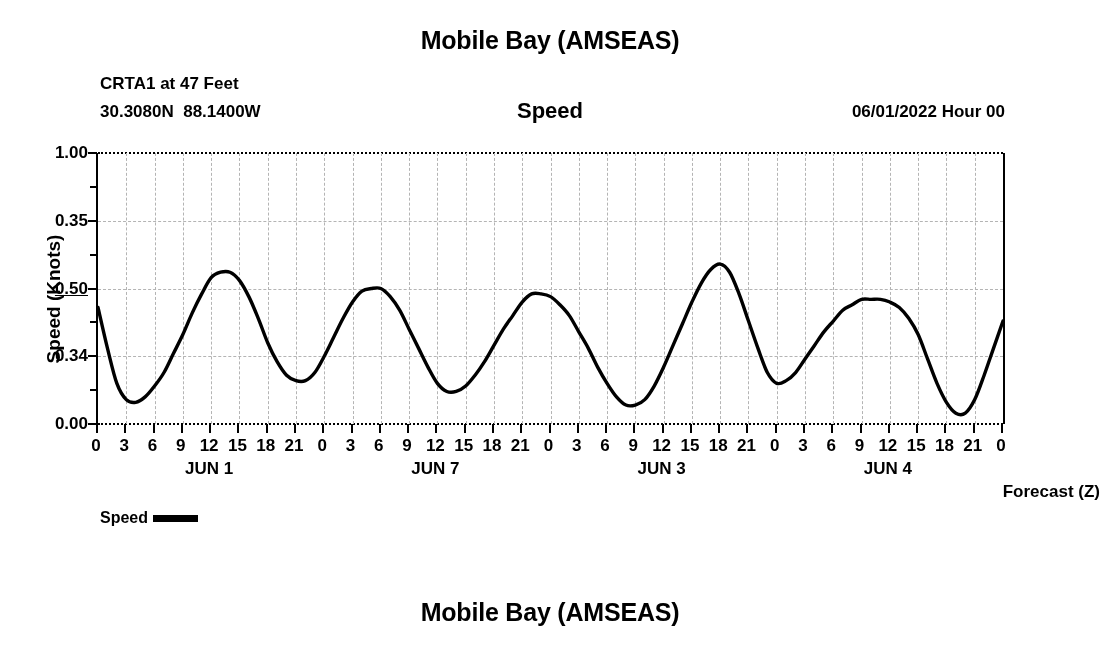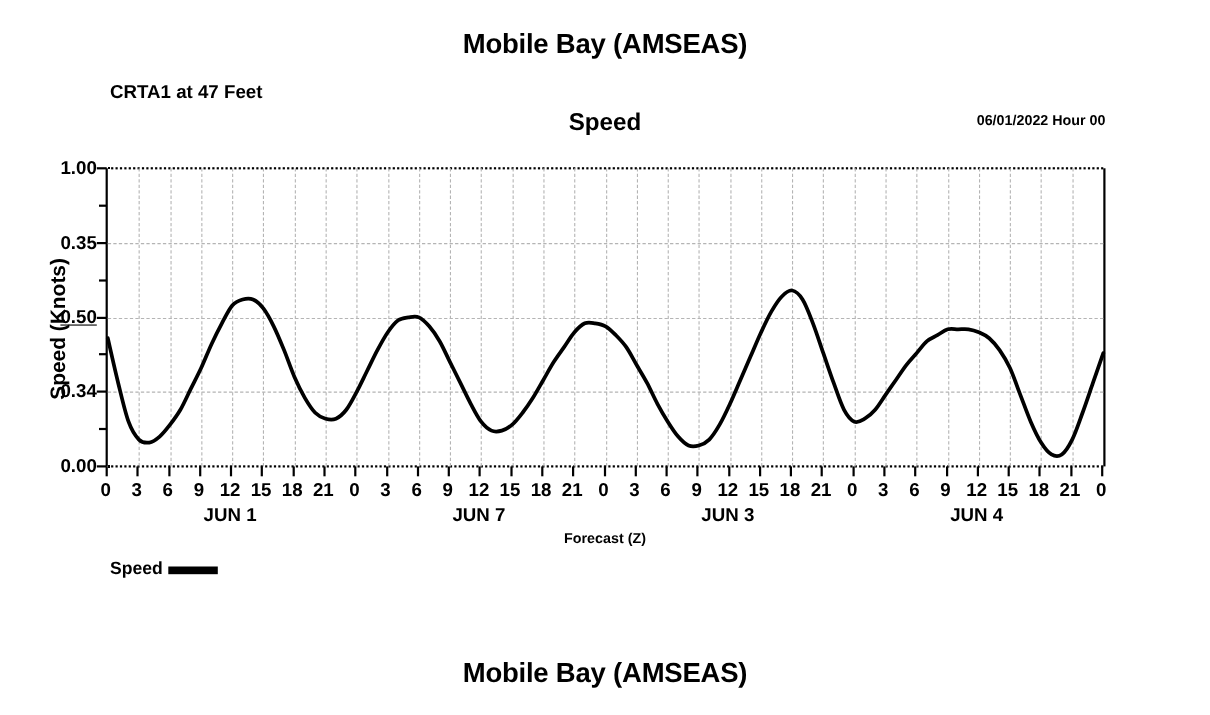--- a/index.html
+++ b/index.html
@@ -66,21 +66,21 @@
     top: 98px;
     width: 1100px;
     text-align: center;
     font-size: 22px;
     font-weight: bold;
   }
   .hdr-date {
     position: absolute;
     right: 95px;
     top: 102px;
-    font-size: 13px;
+    font-size: 17px;
     font-weight: bold;
     white-space: pre;
   }
 
   
   .plot {
     position: absolute;
     left: 96px;
     top: 153px;
     width: 905px;
@@ -175,22 +175,22 @@
     font-size: 17px;
     font-weight: bold;
     transform: translateX(-50%);
     white-space: nowrap;
   }
   .xlabel {
     position: absolute;
     left: 0;
     top: 482px;
     width: 1100px;
-    text-align: center;
-    font-size: 13px;
+    text-align: right;
+    font-size: 17px;
     font-weight: bold;
   }
 
   
   .legend {
     position: absolute;
     left: 100px;
     top: 509px;
     display: flex;
     align-items: center;
@@ -211,20 +211,21 @@
   svg.series { position: absolute; left: 0; top: 0; overflow: visible; }
 </style>
 </head>
 <body>
 
 <div class="page">
 
   <div class="title-top">Mobile Bay (AMSEAS)</div>
 
   <div class="hdr-station">CRTA1 at 47 Feet</div>
+  <div class="hdr-coords">30.3080N  88.1400W</div>
   <div class="hdr-param">Speed</div>
   <div class="hdr-date">06/01/2022 Hour 00</div>
 
   <div class="ylabel">Speed (Knots)</div>
 
   <div id="y-axis">
       <div class="ytick-label" style="top: 424px;">0.00</div>
       <div class="ytick-mark" style="top: 424px;"></div>
       <div class="ytick-label" style="top: 356.25px;">0.34</div>
       <div class="ytick-mark" style="top: 356.25px;"></div>

